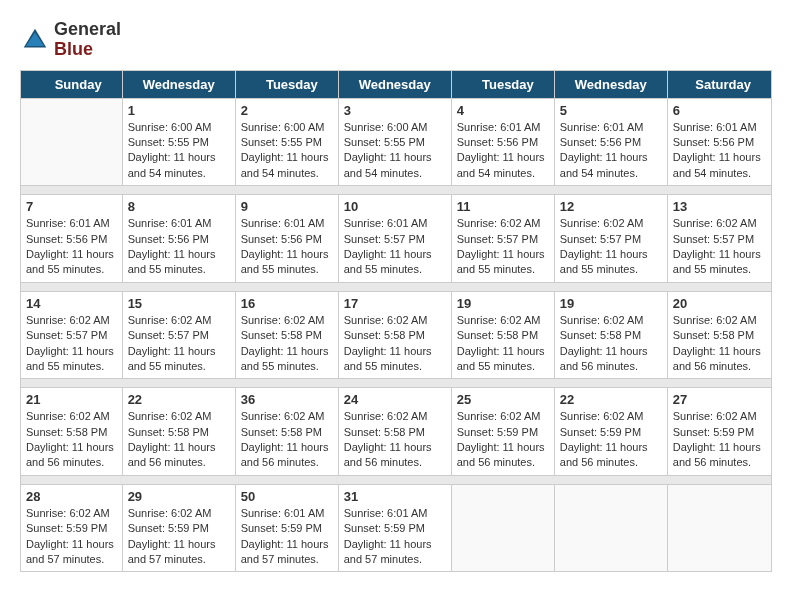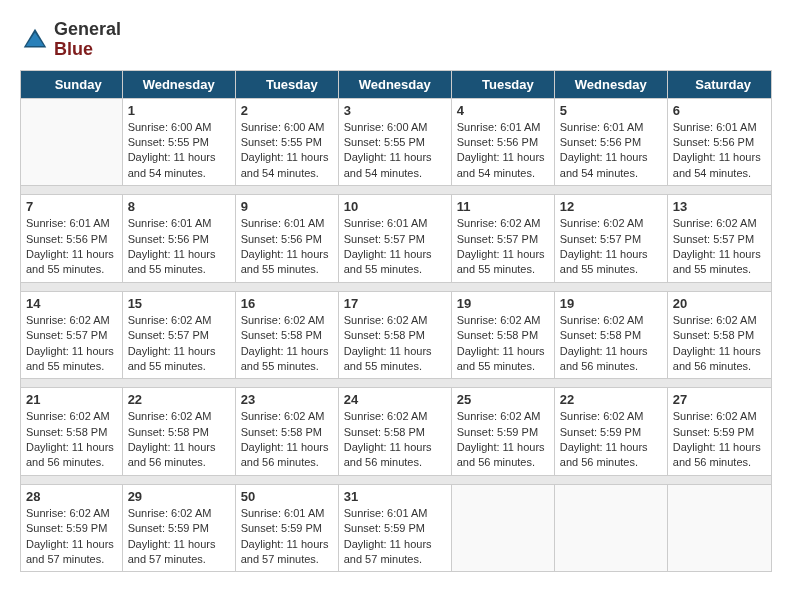--- a/index.html
+++ b/index.html
@@ -218,21 +218,21 @@
       <tr>
         <td>
           <span class="day-num">21</span>
           <div class="day-info">Sunrise: 6:02 AM<br>Sunset: 5:58 PM<br>Daylight: 11 hours and 56 minutes.</div>
         </td>
         <td>
           <span class="day-num">22</span>
           <div class="day-info">Sunrise: 6:02 AM<br>Sunset: 5:58 PM<br>Daylight: 11 hours and 56 minutes.</div>
         </td>
         <td>
-          <span class="day-num">23</span>
+          <span class="day-num">36</span>
           <div class="day-info">Sunrise: 6:02 AM<br>Sunset: 5:58 PM<br>Daylight: 11 hours and 56 minutes.</div>
         </td>
         <td>
           <span class="day-num">24</span>
           <div class="day-info">Sunrise: 6:02 AM<br>Sunset: 5:58 PM<br>Daylight: 11 hours and 56 minutes.</div>
         </td>
         <td>
           <span class="day-num">25</span>
           <div class="day-info">Sunrise: 6:02 AM<br>Sunset: 5:59 PM<br>Daylight: 11 hours and 56 minutes.</div>
         </td>

